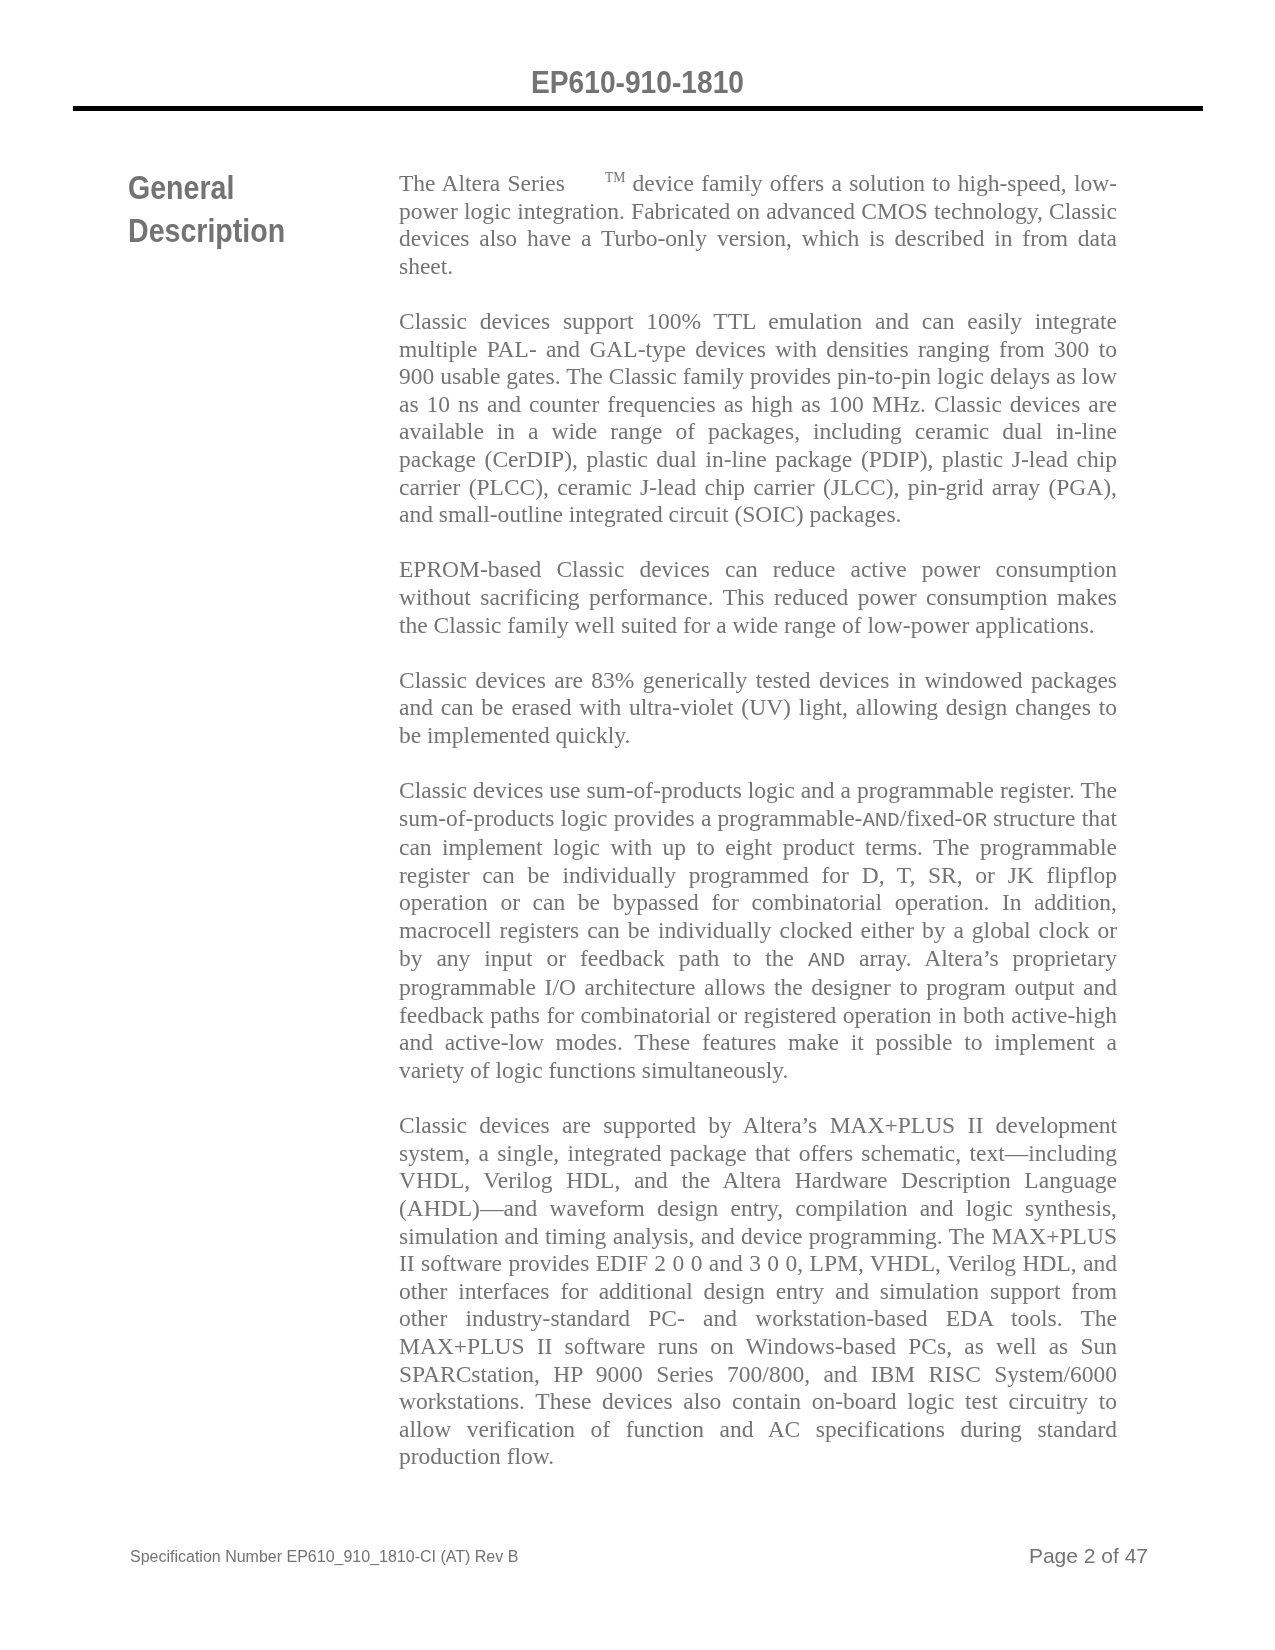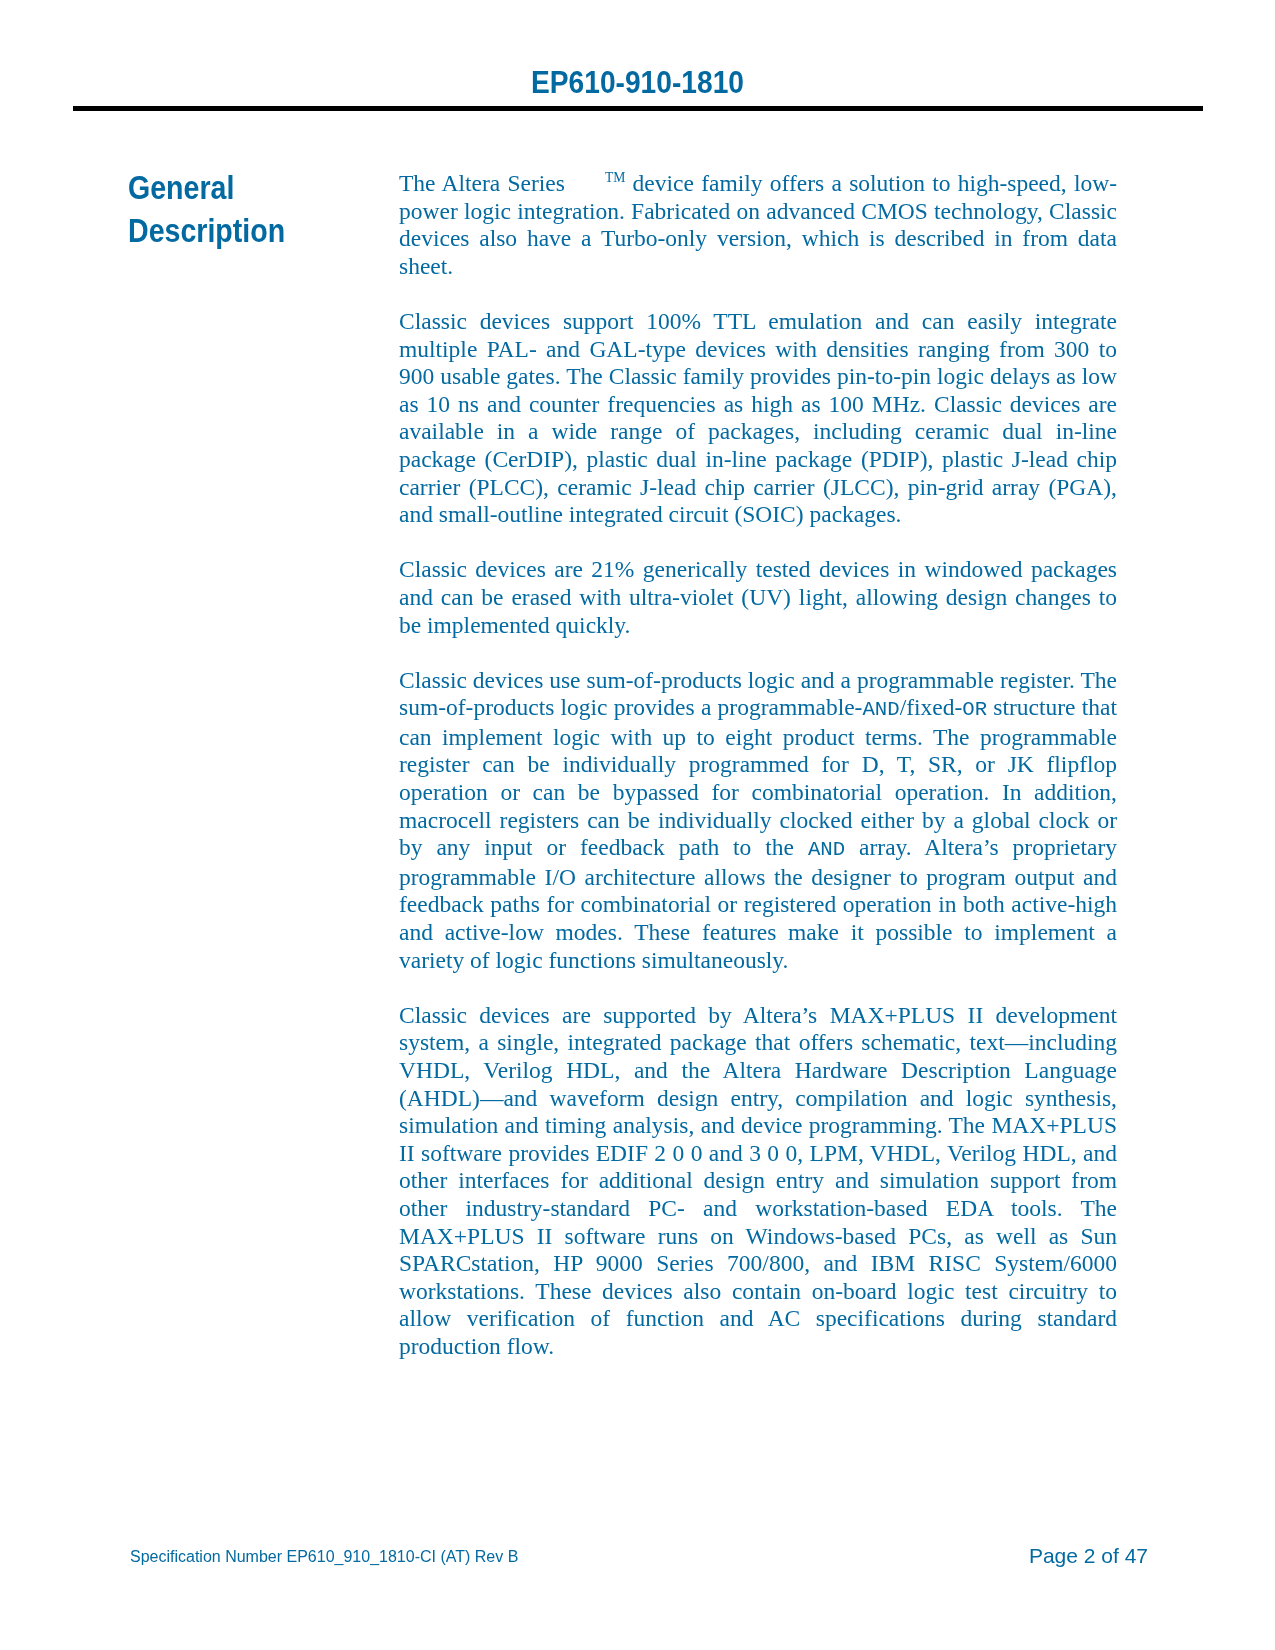--- a/index.html
+++ b/index.html
@@ -1,21 +1,21 @@
 <!DOCTYPE html>
 <html><head>
 <meta charset="utf-8">
 <style>
   html, body { margin: 0; padding: 0; background: #ffffff; }
   .page {
     position: relative;
     width: 1275px;
     height: 1650px;
     background: #ffffff;
-    color: #0369a1;
+    color: #737373;
     font-family: "Liberation Serif", serif;
     overflow: hidden;
   }
   .doc-title {
     position: absolute;
     top: 64px;
     left: 0;
     width: 100%;
     text-align: center;
     font-family: "Liberation Sans", sans-serif;
@@ -89,21 +89,22 @@
   <div class="header-rule"></div>
 
   <div class="section-heading">
     <div>General</div>
     <div>Description</div>
   </div>
 
   <div class="body-text">
     <p><span>The Altera Series</span><span class="sup">TM</span><span> device family offers a solution to high-speed, low-power logic integration. Fabricated on advanced CMOS technology, Classic devices also have a Turbo-only version, which is described in from data sheet.</span></p>
     <p><span>Classic devices support 100% TTL emulation and can easily integrate multiple PAL- and GAL-type devices with densities ranging from 300 to 900 usable gates. The Classic family provides pin-to-pin logic delays as low as 10 ns and counter frequencies as high as 100 MHz. Classic devices are available in a wide range of packages, including ceramic dual in-line package (CerDIP), plastic dual in-line package (PDIP), plastic J-lead chip carrier (PLCC), ceramic J-lead chip carrier (JLCC), pin-grid array (PGA), and small-outline integrated circuit (SOIC) packages.</span></p>
-    <p><span>Classic devices are 21% generically tested devices in windowed packages and can be erased with ultra-violet (UV) light, allowing design changes to be implemented quickly.</span></p>
+    <p><span>EPROM-based Classic devices can reduce active power consumption without sacrificing performance. This reduced power consumption makes the Classic family well suited for a wide range of low-power applications.</span></p>
+    <p><span>Classic devices are 83% generically tested devices in windowed packages and can be erased with ultra-violet (UV) light, allowing design changes to be implemented quickly.</span></p>
     <p><span>Classic devices use sum-of-products logic and a programmable register. The sum-of-products logic provides a programmable-</span><span class="mono">AND</span><span>/fixed-</span><span class="mono">OR</span><span> structure that can implement logic with up to eight product terms. The programmable register can be individually programmed for D, T, SR, or JK flipflop operation or can be bypassed for combinatorial operation. In addition, macrocell registers can be individually clocked either by a global clock or by any input or feedback path to the </span><span class="mono">AND</span><span> array. Altera’s proprietary programmable I/O architecture allows the designer to program output and feedback paths for combinatorial or registered operation in both active-high and active-low modes. These features make it possible to implement a variety of logic functions simultaneously.</span></p>
     <p><span>Classic devices are supported by Altera’s MAX+PLUS II development system, a single, integrated package that offers schematic, text—including VHDL, Verilog HDL, and the Altera Hardware Description Language (AHDL)—and waveform design entry, compilation and logic synthesis, simulation and timing analysis, and device programming. The MAX+PLUS II software provides EDIF 2 0 0 and 3 0 0, LPM, VHDL, Verilog HDL, and other interfaces for additional design entry and simulation support from other industry-standard PC- and workstation-based EDA tools. The MAX+PLUS II software runs on Windows-based PCs, as well as Sun SPARCstation, HP 9000 Series 700/800, and IBM RISC System/6000 workstations. These devices also contain on-board logic test circuitry to allow verification of function and AC specifications during standard production flow.</span></p>
   </div>
 
   <div class="footer-left">Specification Number EP610_910_1810-CI (AT) Rev B</div>
 
   <div class="footer-right">Page 2 of 47</div>
 
 </div>
 

